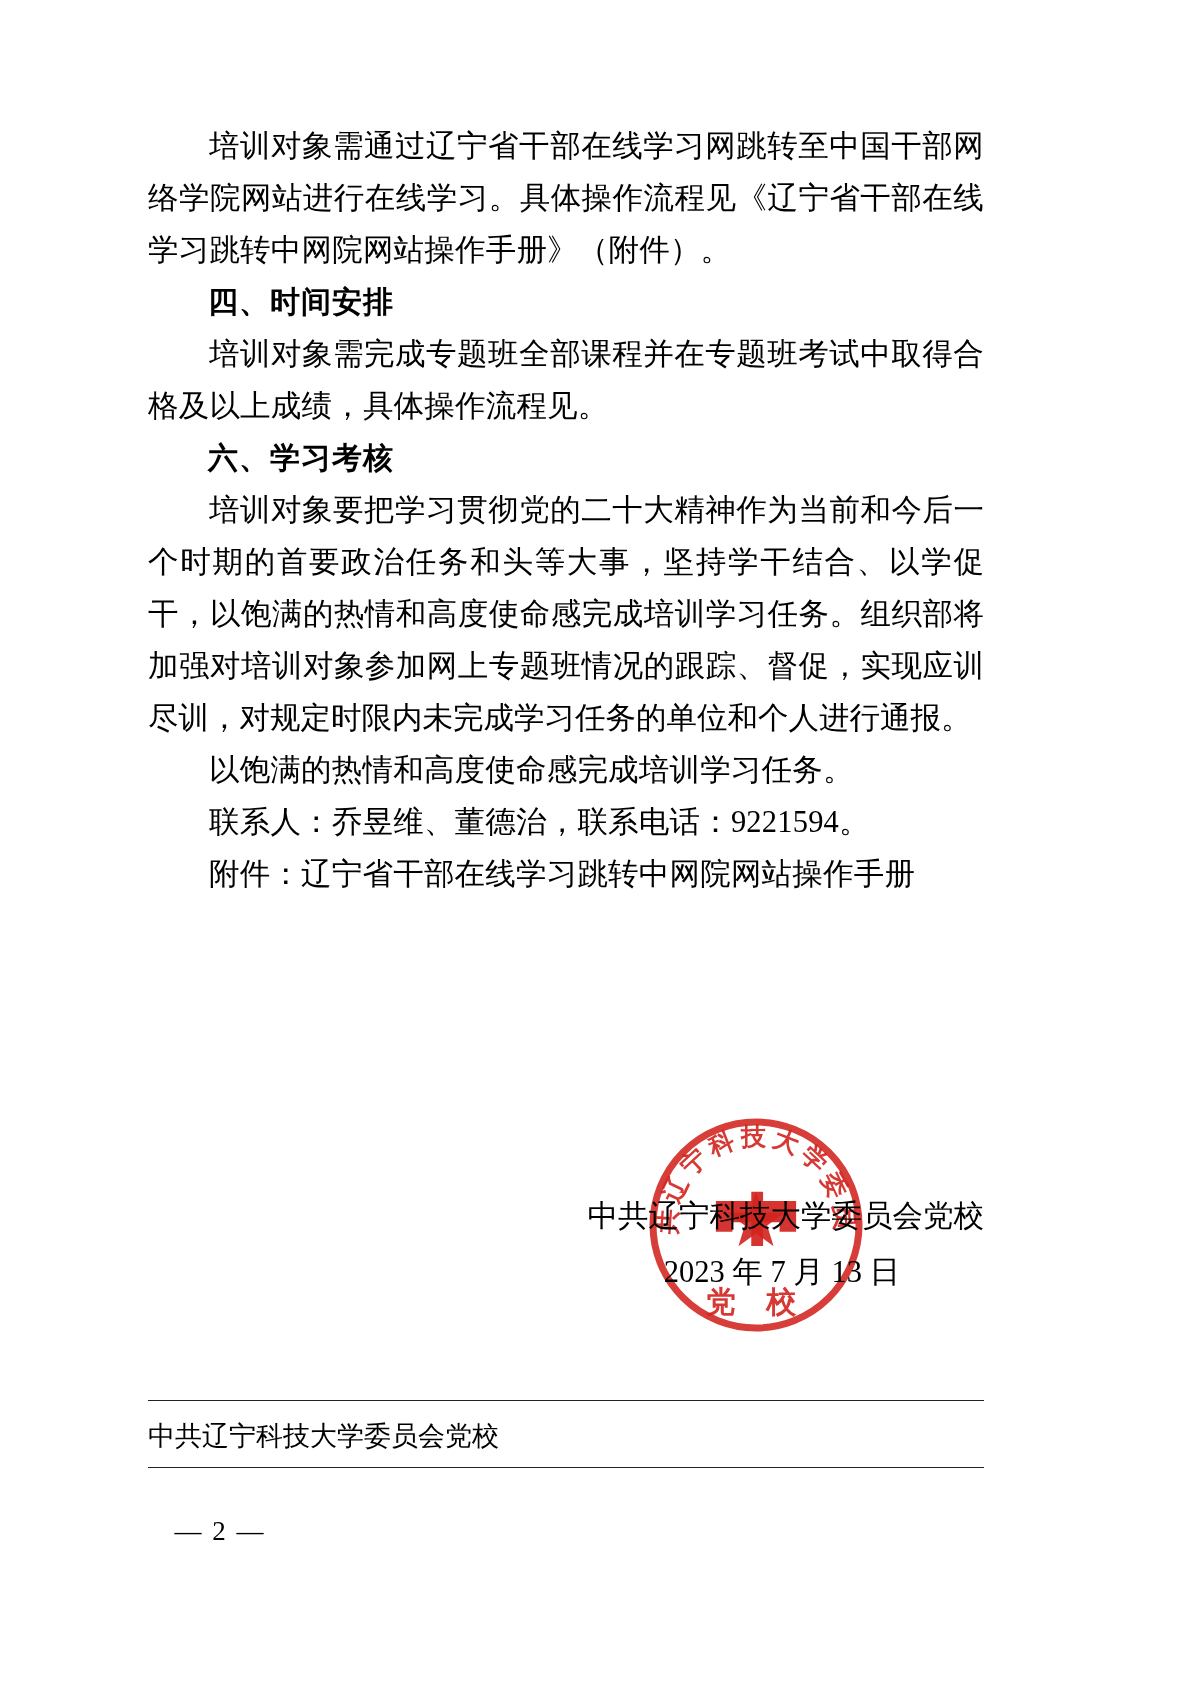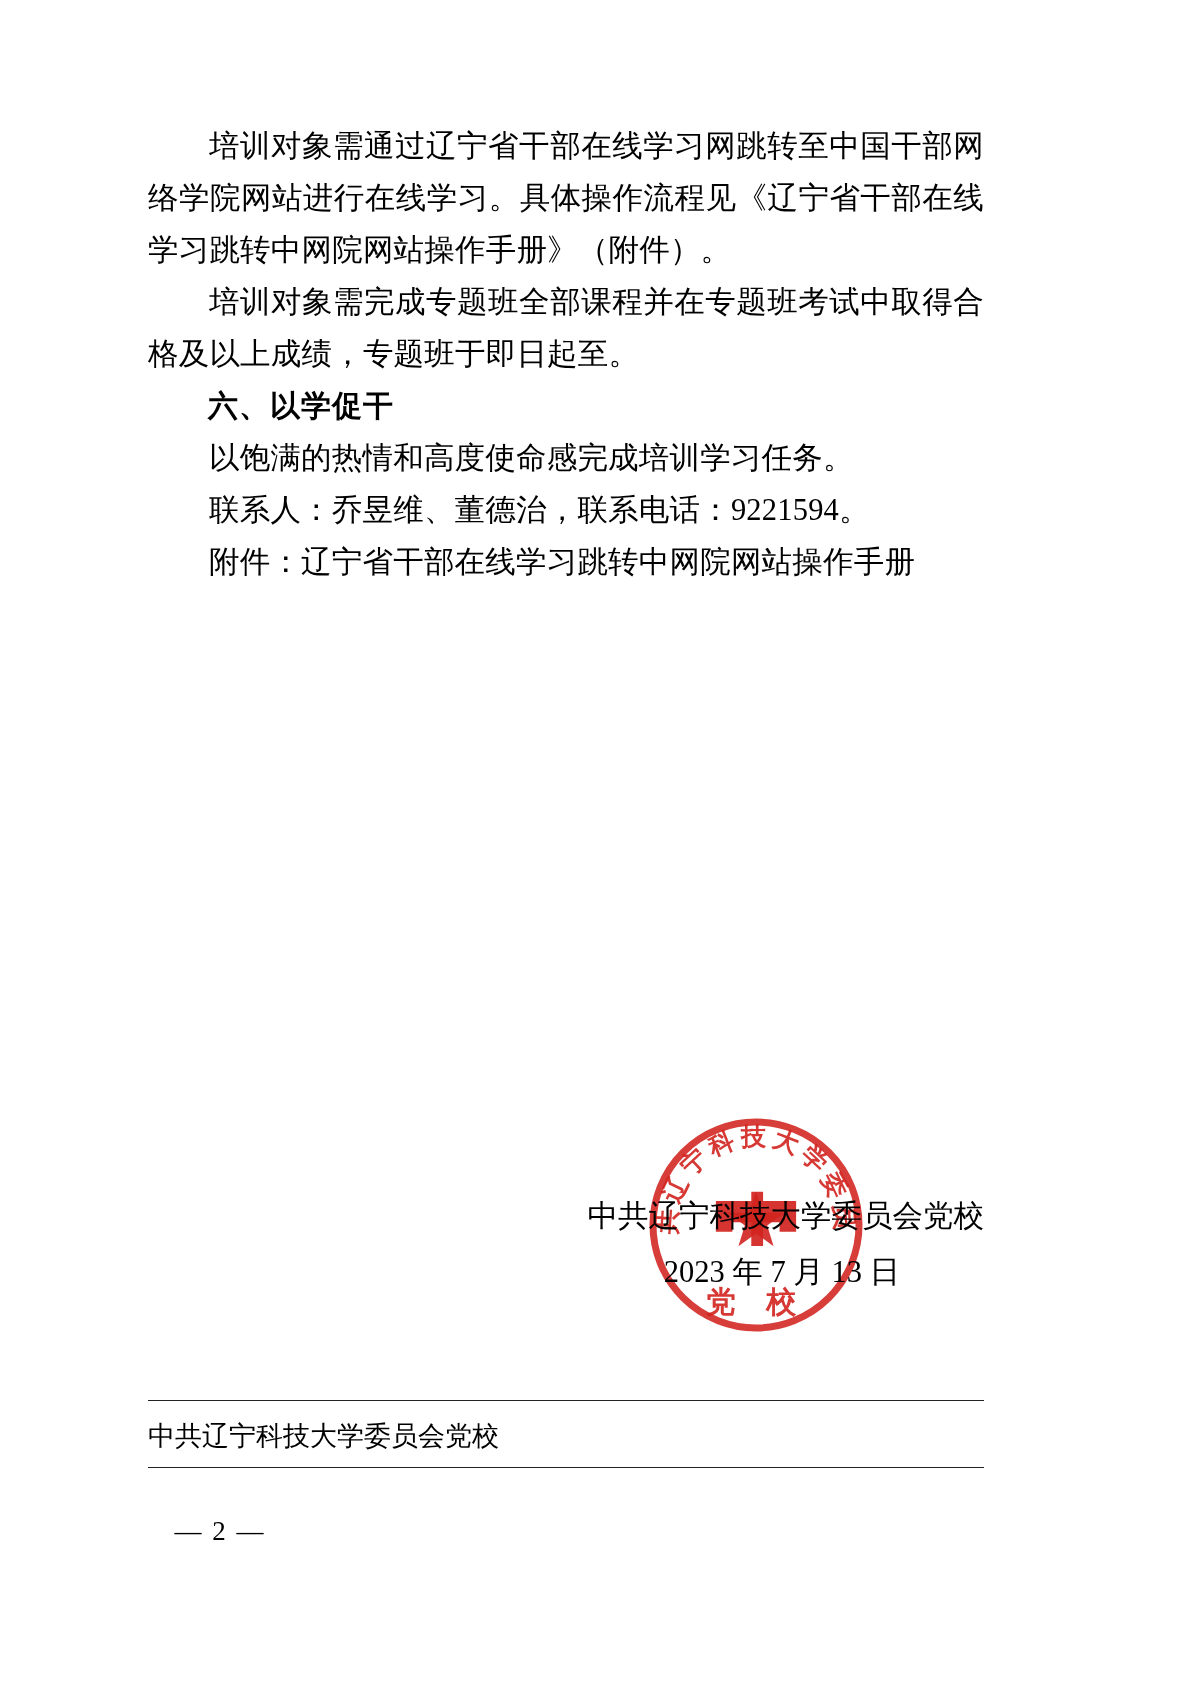--- a/index.html
+++ b/index.html
@@ -103,27 +103,29 @@
 </style>
 </head>
 <body>
 
 <div class="page">
 
   <div class="content">
 
     <p class="para">培训对象需通过辽宁省干部在线学习网跳转至中国干部网络学院网站进行在线学习。具体操作流程见《辽宁省干部在线学习跳转中网院网站操作手册》（附件）。</p>
 
+    <h2 class="heading">四、时间安排</h2>
 
 
 
-    <p class="para">培训对象需完成专题班全部课程并在专题班考试中取得合格及以上成绩，专题班于即日起至。</p>
+    <p class="para">培训对象需完成专题班全部课程并在专题班考试中取得合格及以上成绩，具体操作流程见。</p>
 
-    <h2 class="heading">六、以学促干</h2>
+    <h2 class="heading">六、学习考核</h2>
 
+    <p class="para tight">培训对象要把学习贯彻党的二十大精神作为当前和今后一个时期的首要政治任务和头等大事，坚持学干结合、以学促干，以饱满的热情和高度使命感完成培训学习任务。组织部将加强对培训对象参加网上专题班情况的跟踪、督促，实现应训尽训，对规定时限内未完成学习任务的单位和个人进行通报。</p>
 
     <p class="para">以饱满的热情和高度使命感完成培训学习任务。</p>
 
     <p class="para">联系人：乔昱维、董德治，联系电话：9221594。</p>
 
     <p class="para">附件：辽宁省干部在线学习跳转中网院网站操作手册</p>
 
   </div>
 
   <div class="seal">

